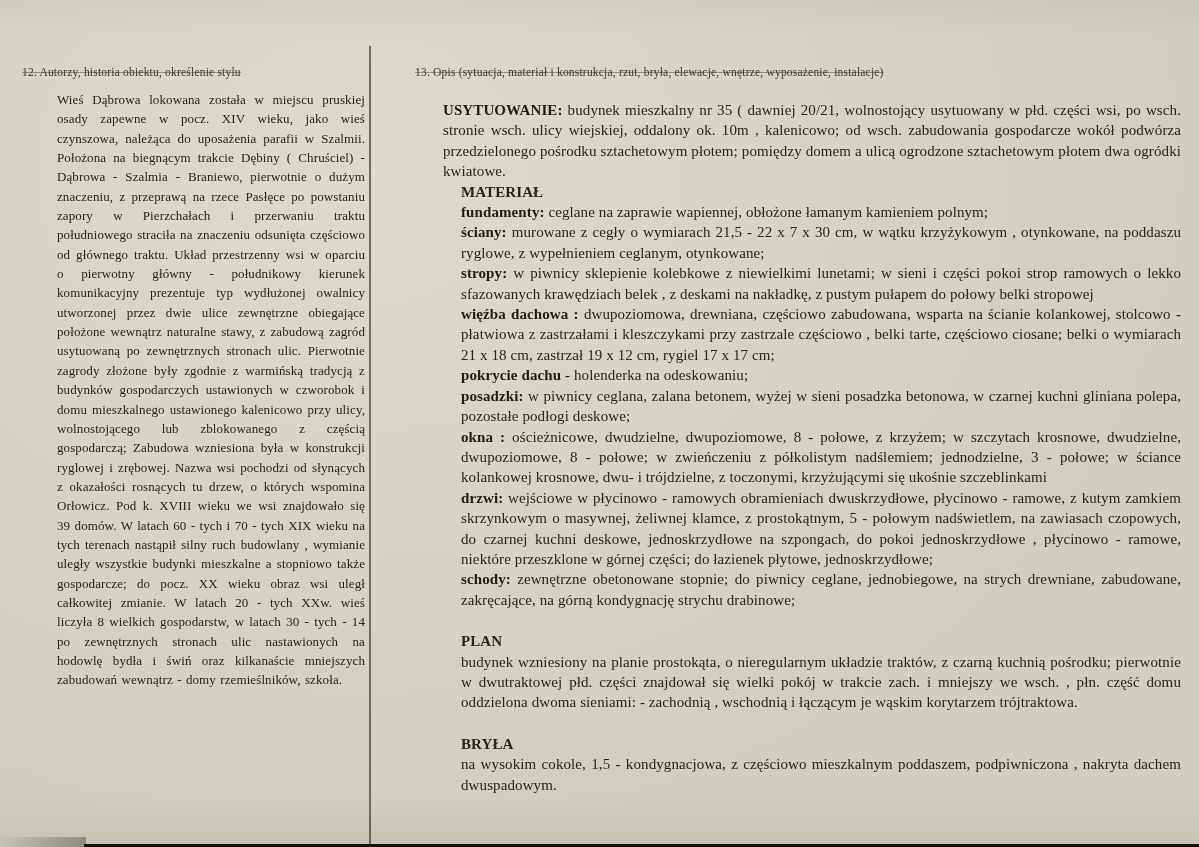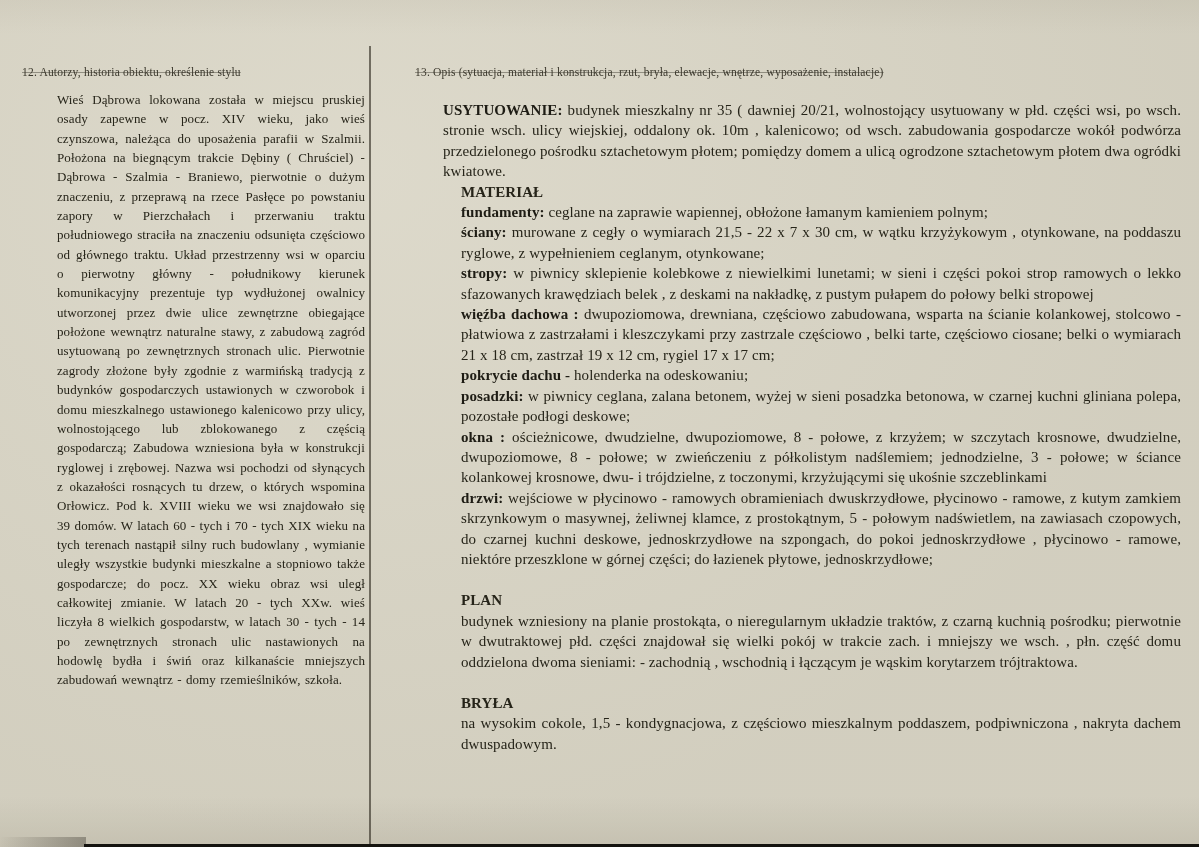--- a/index.html
+++ b/index.html
@@ -98,20 +98,21 @@
     <div class="sec">
       <p class="title">MATERIAŁ</p>
       <p><span class="b">fundamenty:</span> <span>ceglane na zaprawie wapiennej, obłożone łamanym kamieniem polnym;</span></p>
       <p><span class="b">ściany:</span> <span>murowane z cegły o wymiarach 21,5 - 22 x 7 x 30 cm, w  wątku krzyżykowym , otynkowane,  na poddaszu ryglowe, z wypełnieniem ceglanym, otynkowane;</span></p>
       <p><span class="b">stropy:</span> <span>w piwnicy sklepienie kolebkowe z niewielkimi lunetami; w sieni i części pokoi strop ramowych  o lekko sfazowanych krawędziach belek , z deskami na nakładkę, z pustym pułapem do połowy belki stropowej</span></p>
       <p><span class="b">więźba dachowa :</span> <span>dwupoziomowa, drewniana, częściowo zabudowana, wsparta na ścianie kolankowej, stolcowo - płatwiowa z zastrzałami i kleszczykami przy zastrzale częściowo , belki tarte, częściowo ciosane; belki o wymiarach 21 x 18 cm, zastrzał 19 x 12 cm, rygiel 17 x 17 cm;</span></p>
       <p><span class="b">pokrycie dachu -</span> <span>holenderka na odeskowaniu;</span></p>
       <p><span class="b">posadzki:</span> <span>w piwnicy ceglana, zalana betonem, wyżej w sieni posadzka betonowa, w czarnej kuchni gliniana polepa, pozostałe podłogi deskowe;</span></p>
       <p><span class="b">okna :</span> <span>ościeżnicowe, dwudzielne, dwupoziomowe, 8 - połowe, z krzyżem; w szczytach krosnowe, dwudzielne, dwupoziomowe, 8 - połowe; w zwieńczeniu z półkolistym nadślemiem; jednodzielne, 3 - połowe; w ściance kolankowej krosnowe, dwu- i trójdzielne, z toczonymi, krzyżującymi się ukośnie szczeblinkami</span></p>
       <p><span class="b">drzwi:</span> <span>wejściowe w płycinowo - ramowych obramieniach dwuskrzydłowe, płycinowo - ramowe, z kutym zamkiem skrzynkowym o masywnej, żeliwnej klamce, z prostokątnym, 5 - połowym nadświetlem, na zawiasach czopowych, do czarnej kuchni deskowe, jednoskrzydłowe na szpongach, do pokoi jednoskrzydłowe , płycinowo - ramowe, niektóre przeszklone w górnej części; do łazienek płytowe, jednoskrzydłowe;</span></p>
+      <p><span class="b">schody:</span> <span>zewnętrzne obetonowane stopnie; do piwnicy ceglane, jednobiegowe, na strych drewniane, zabudowane, zakręcające, na górną kondygnację strychu drabinowe;</span></p>
     </div>
 
     <div class="sec">
       <p class="title">PLAN</p>
       <p>budynek wzniesiony na planie prostokąta,  o   nieregularnym układzie traktów, z czarną kuchnią pośrodku; pierwotnie w dwutraktowej płd. części znajdował się wielki pokój w trakcie zach. i mniejszy we wsch. , płn. część domu oddzielona dwoma sieniami:  - zachodnią , wschodnią  i  łączącym je wąskim korytarzem trójtraktowa.</p>
     </div>
 
     <div class="sec">
       <p class="title">BRYŁA</p>
       <p>na wysokim cokole, 1,5  - kondygnacjowa, z częściowo mieszkalnym poddaszem,  podpiwniczona , nakryta dachem dwuspadowym.</p>

